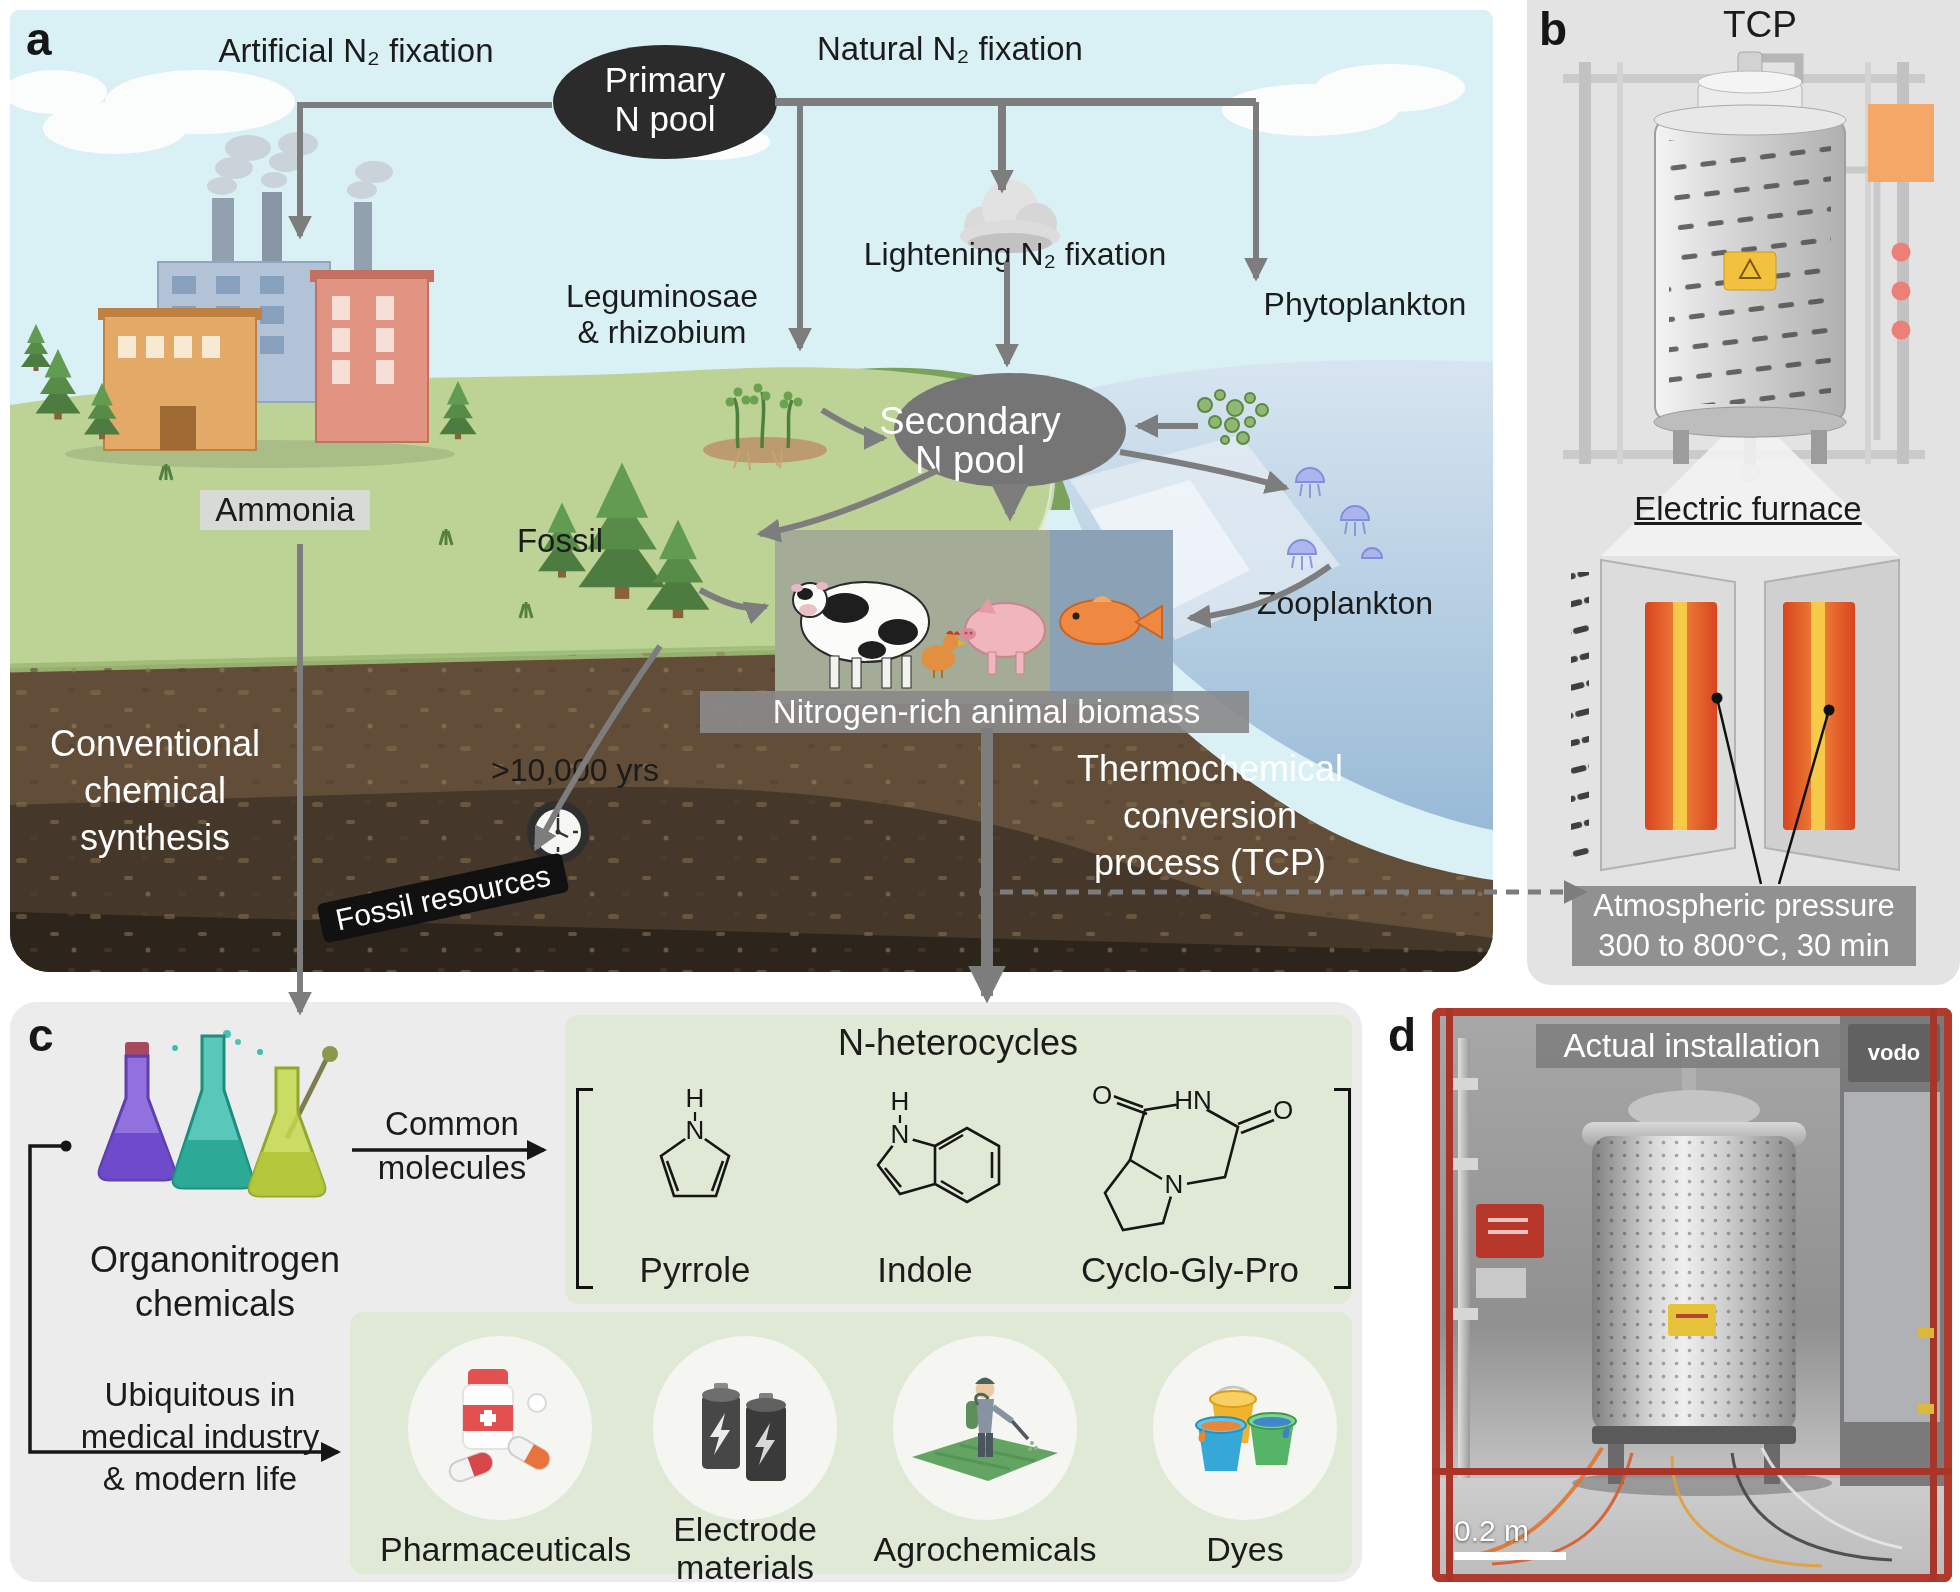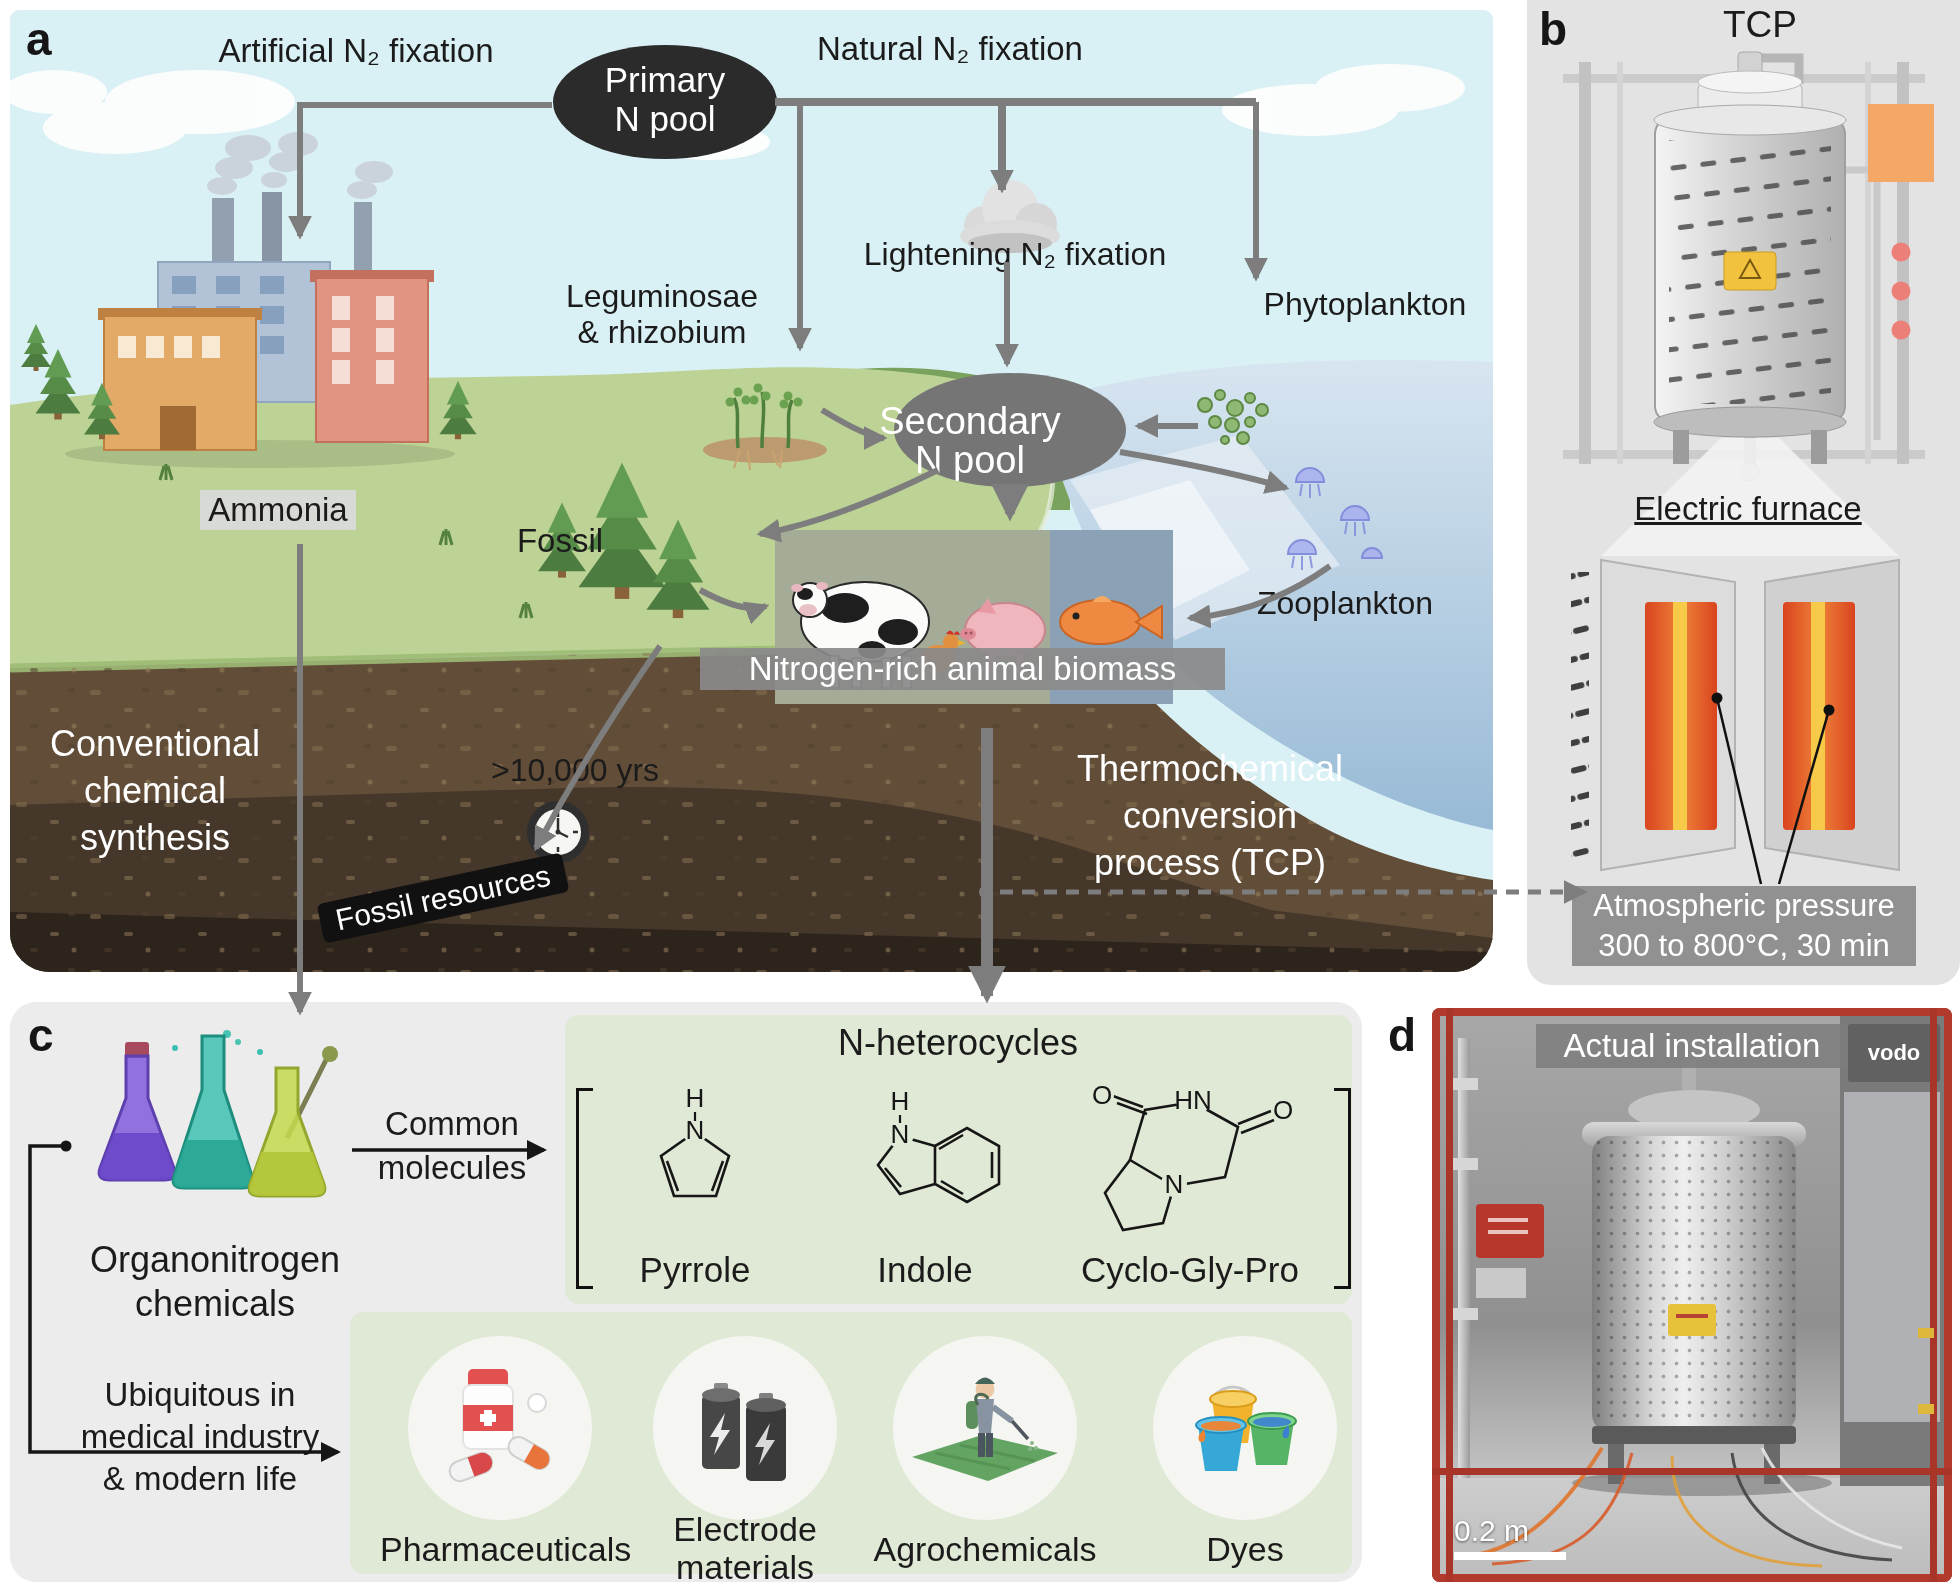--- a/index.html
+++ b/index.html
@@ -269,24 +269,24 @@
     <div class="t" style="left:156px;top:22px;width:380px;">Artificial N₂ fixation</div>
     <div class="t w pre" style="left:535px;top:50px;width:240px;font-size:35px;line-height:39px;">Primary
 N pool</div>
     <div class="t" style="left:750px;top:20px;width:380px;">Natural N₂ fixation</div>
     <div class="t pre" style="left:502px;top:268px;width:300px;font-size:32px;line-height:36px;">Leguminosae
 &amp; rhizobium</div>
     <div class="t" style="left:830px;top:226px;width:350px;font-size:32px;">Lightening N₂ fixation</div>
     <div class="t" style="left:1225px;top:276px;width:260px;font-size:32px;">Phytoplankton</div>
     <div class="t w pre" style="left:845px;top:380px;width:230px;font-size:38px;line-height:39px;margin-top:12px;">Secondary
 N pool</div>
-    <div class="t" style="left:190px;top:480px;width:156px;height:40px;line-height:40px;background:rgba(218,218,218,.92);">Ammonia</div>
+    <div class="t" style="left:190px;top:480px;width:170px;height:40px;line-height:40px;background:rgba(218,218,218,.92);">Ammonia</div>
     <div class="t" style="left:480px;top:512px;width:140px;">Fossil</div>
     <div class="t" style="left:1230px;top:575px;width:210px;font-size:32px;">Zooplankton</div>
-    <div class="graybox" style="left:690px;top:638px;width:525px;height:42px;line-height:42px;font-size:33px;">Nitrogen-rich animal biomass</div>
+    <div class="graybox" style="left:690px;top:681px;width:525px;height:42px;line-height:42px;font-size:33px;padding-left:24px;">Nitrogen-rich animal biomass</div>
     <div class="t w b pre" style="left:10px;top:710px;width:270px;font-size:36px;line-height:47px;">Conventional
 chemical
 synthesis</div>
     <div class="t" style="left:470px;top:742px;width:190px;font-size:32px;">&gt;10,000 yrs</div>
     <div class="t w" style="left:308px;top:868px;width:250px;height:40px;line-height:40px;font-size:30px;background:#111;border-radius:6px;transform:rotate(-12deg);">Fossil resources</div>
     <div class="t w b pre" style="left:1050px;top:735px;width:300px;font-size:36px;line-height:47px;">Thermochemical
 conversion
 process (TCP)</div>
   </div>
 

